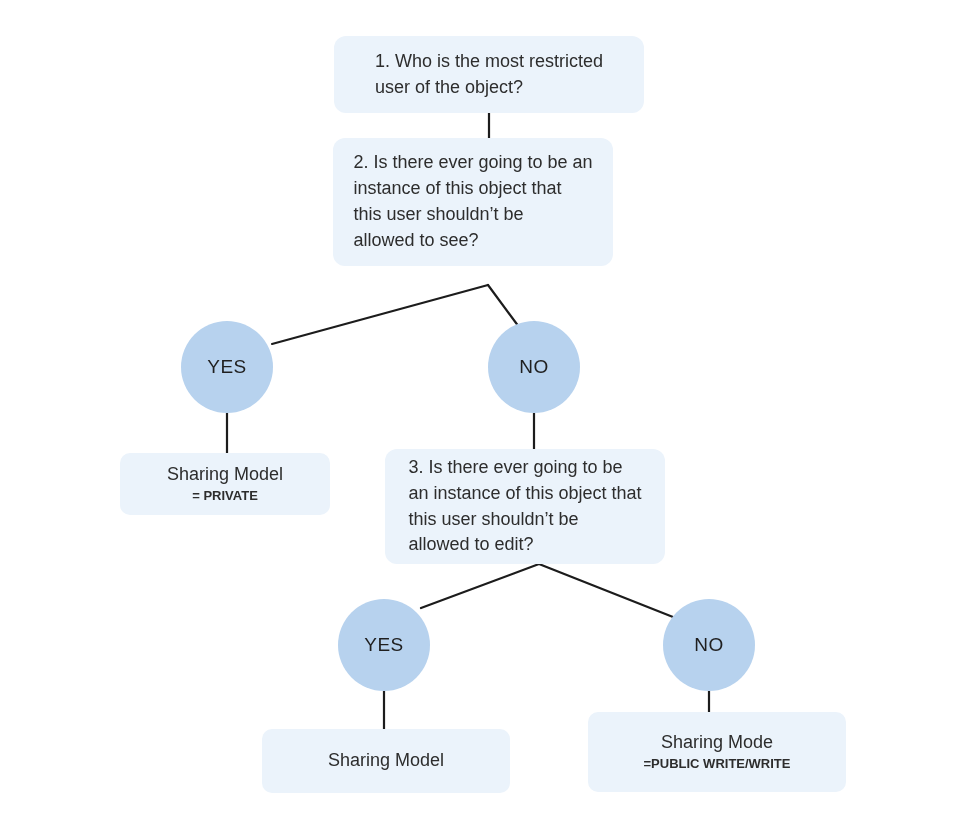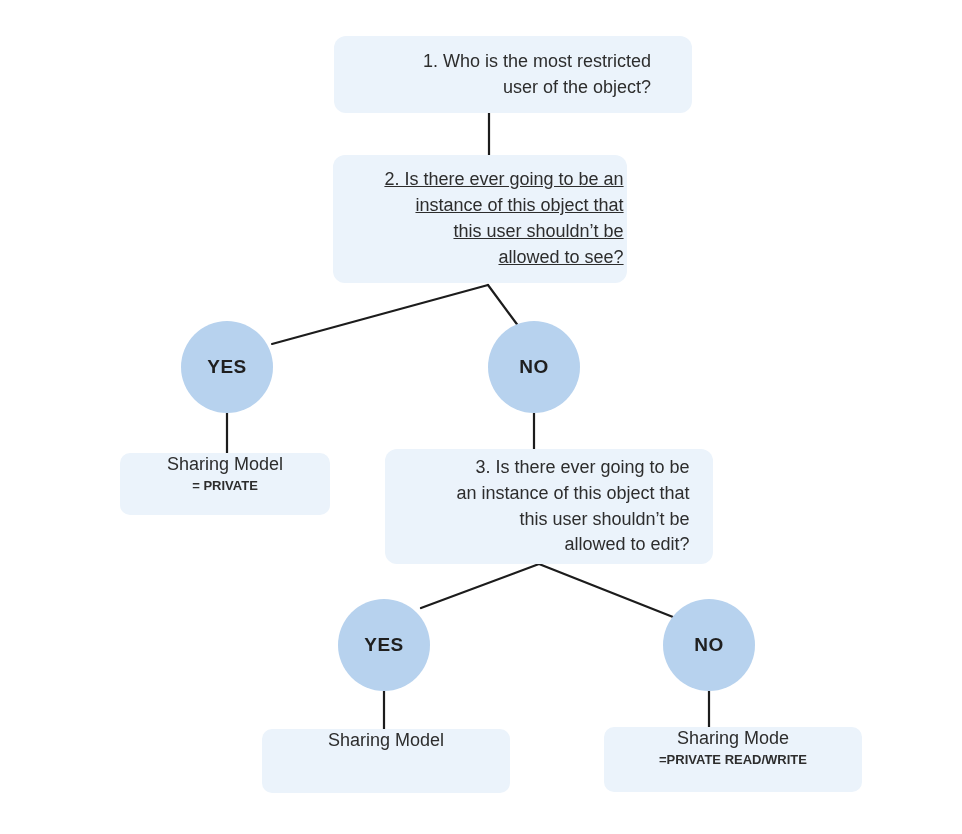--- a/index.html
+++ b/index.html
@@ -11,51 +11,50 @@
     color:var(--text,#2d2d2d);
     overflow:hidden;
   }
   .edges{position:absolute;left:0;top:0;width:962px;height:834px;}
   .edges line{stroke:var(--connector,#1c1c1c);stroke-width:2.2;stroke-linecap:round;}
   .qbox{
     position:absolute;
     background:var(--box-fill,#EBF3FB);
     border-radius:12px;
     display:flex;align-items:center;justify-content:center;
-    text-align:right;
-    padding-left:48px;
+    text-align:left;
   }
   .qtext{white-space:pre-line;font-size:18px;line-height:1.44;}
   .circle{
     position:absolute;width:92px;height:92px;border-radius:50%;
     background:var(--circle-fill,#B7D2EE);
     display:flex;align-items:center;justify-content:center;
   }
-  .circle span{font-weight:bold;font-size:19px;letter-spacing:.5px;color:#1f1f1f;}
+  .circle span{font-weight:normal;font-size:19px;letter-spacing:.5px;color:#1f1f1f;}
   .rbox{
     position:absolute;
     background:var(--box-fill,#EBF3FB);
     border-radius:10px;
-    display:flex;flex-direction:column;align-items:center;
+    display:flex;flex-direction:column;align-items:center;justify-content:center;
     text-align:center;
   }
   .rtitle{font-size:18px;line-height:1.3;}
   .rvalue{font-size:13px;font-weight:bold;line-height:1.3;margin-top:2px;}
 
   
   .pos-q1{left:334px;top:36px;width:310px;height:77px;}
-  .pos-q2{left:333px;top:155px;width:246px;height:128px;text-decoration:underline;}
+  .pos-q2{left:333px;top:138px;width:280px;height:128px;}
   .pos-q3{left:385px;top:449px;width:280px;height:115px;}
   .pos-yes1{left:181px;top:321px;}
   .pos-no1{left:488px;top:321px;}
   .pos-yes2{left:338px;top:599px;}
   .pos-no2{left:663px;top:599px;}
   .pos-private{left:120px;top:453px;width:210px;height:62px;}
   .pos-readonly{left:262px;top:729px;width:248px;height:64px;}
-  .pos-readwrite{left:588px;top:727px;width:258px;height:65px;margin-left:16px;}
+  .pos-readwrite{left:588px;top:712px;width:258px;height:80px;}
 </style>
 </head>
 <body>
 
 <div class="canvas">
 
   <svg class="edges" viewBox="0 0 962 834" aria-hidden="true">
     <line x1="489" y1="113" x2="489" y2="155"></line>
     <line x1="488" y1="285" x2="272" y2="344"></line>
     <line x1="488" y1="285" x2="519" y2="327"></line>
@@ -106,16 +105,16 @@
   <div class="circle pos-no2">
     <span>NO</span>
   </div>
 
   <div class="rbox pos-readonly">
     <div class="rtitle">Sharing Model</div>
   </div>
 
   <div class="rbox pos-readwrite">
     <div class="rtitle">Sharing Mode</div>
-    <div class="rvalue">=PRIVATE READ/WRITE</div>
+    <div class="rvalue">=PUBLIC WRITE/WRITE</div>
   </div>
 
 </div>
 
 </body></html>

